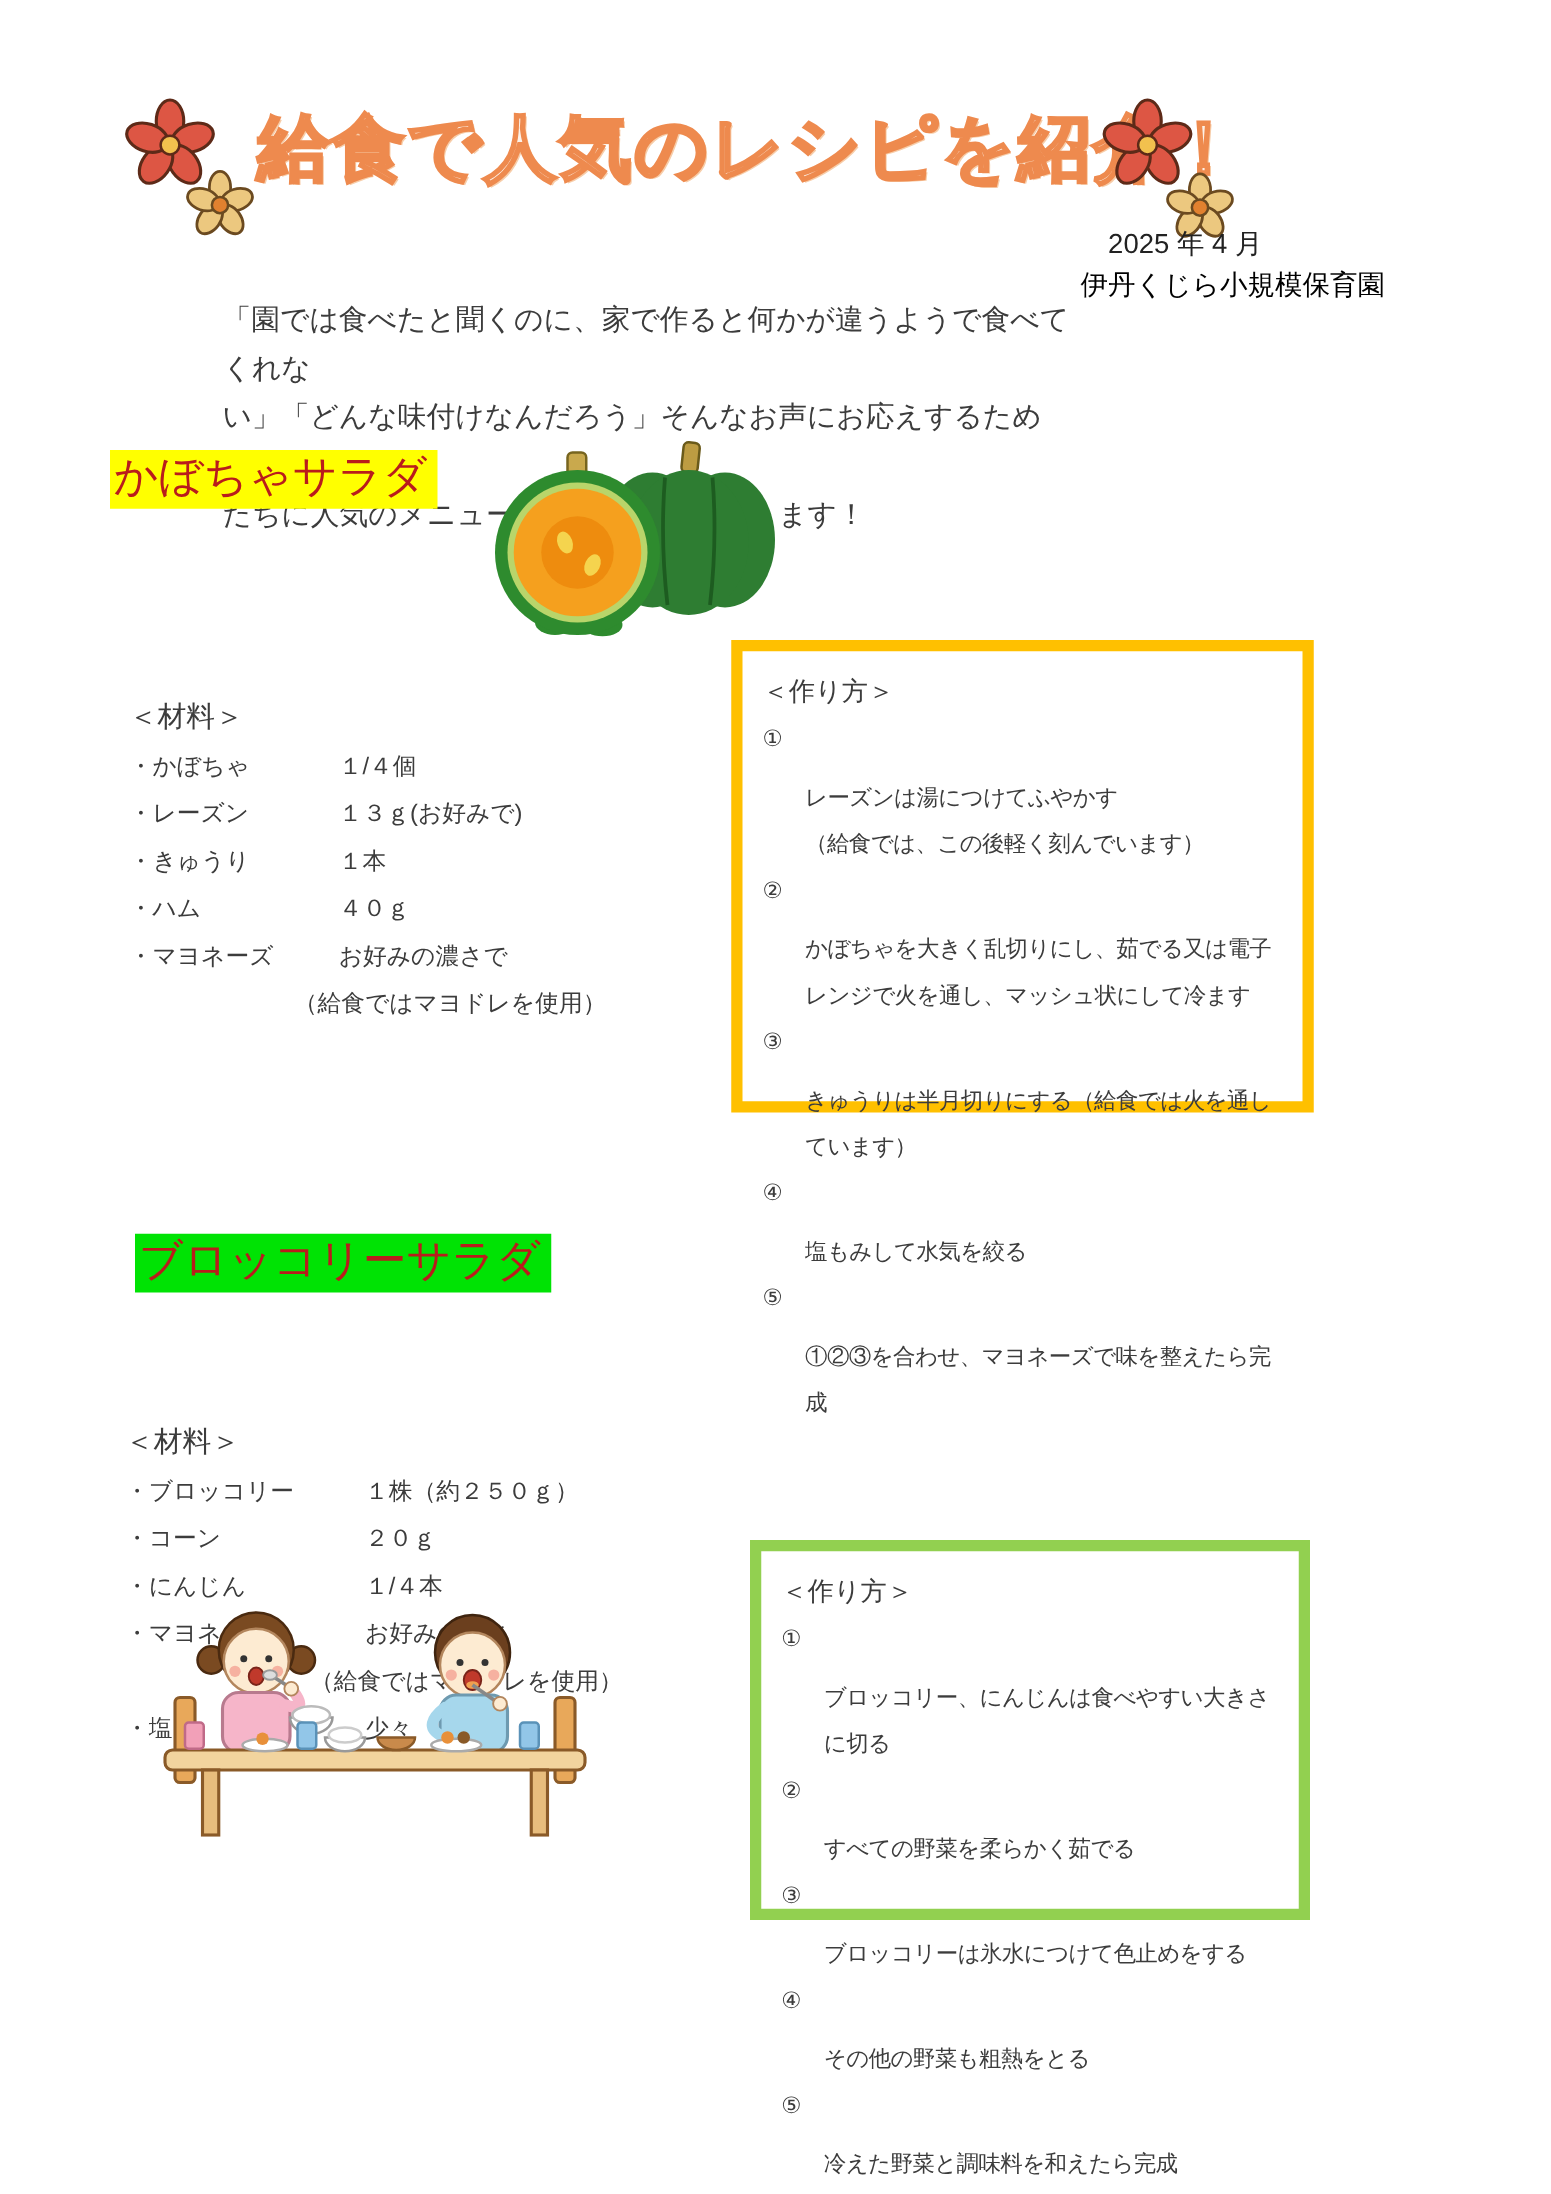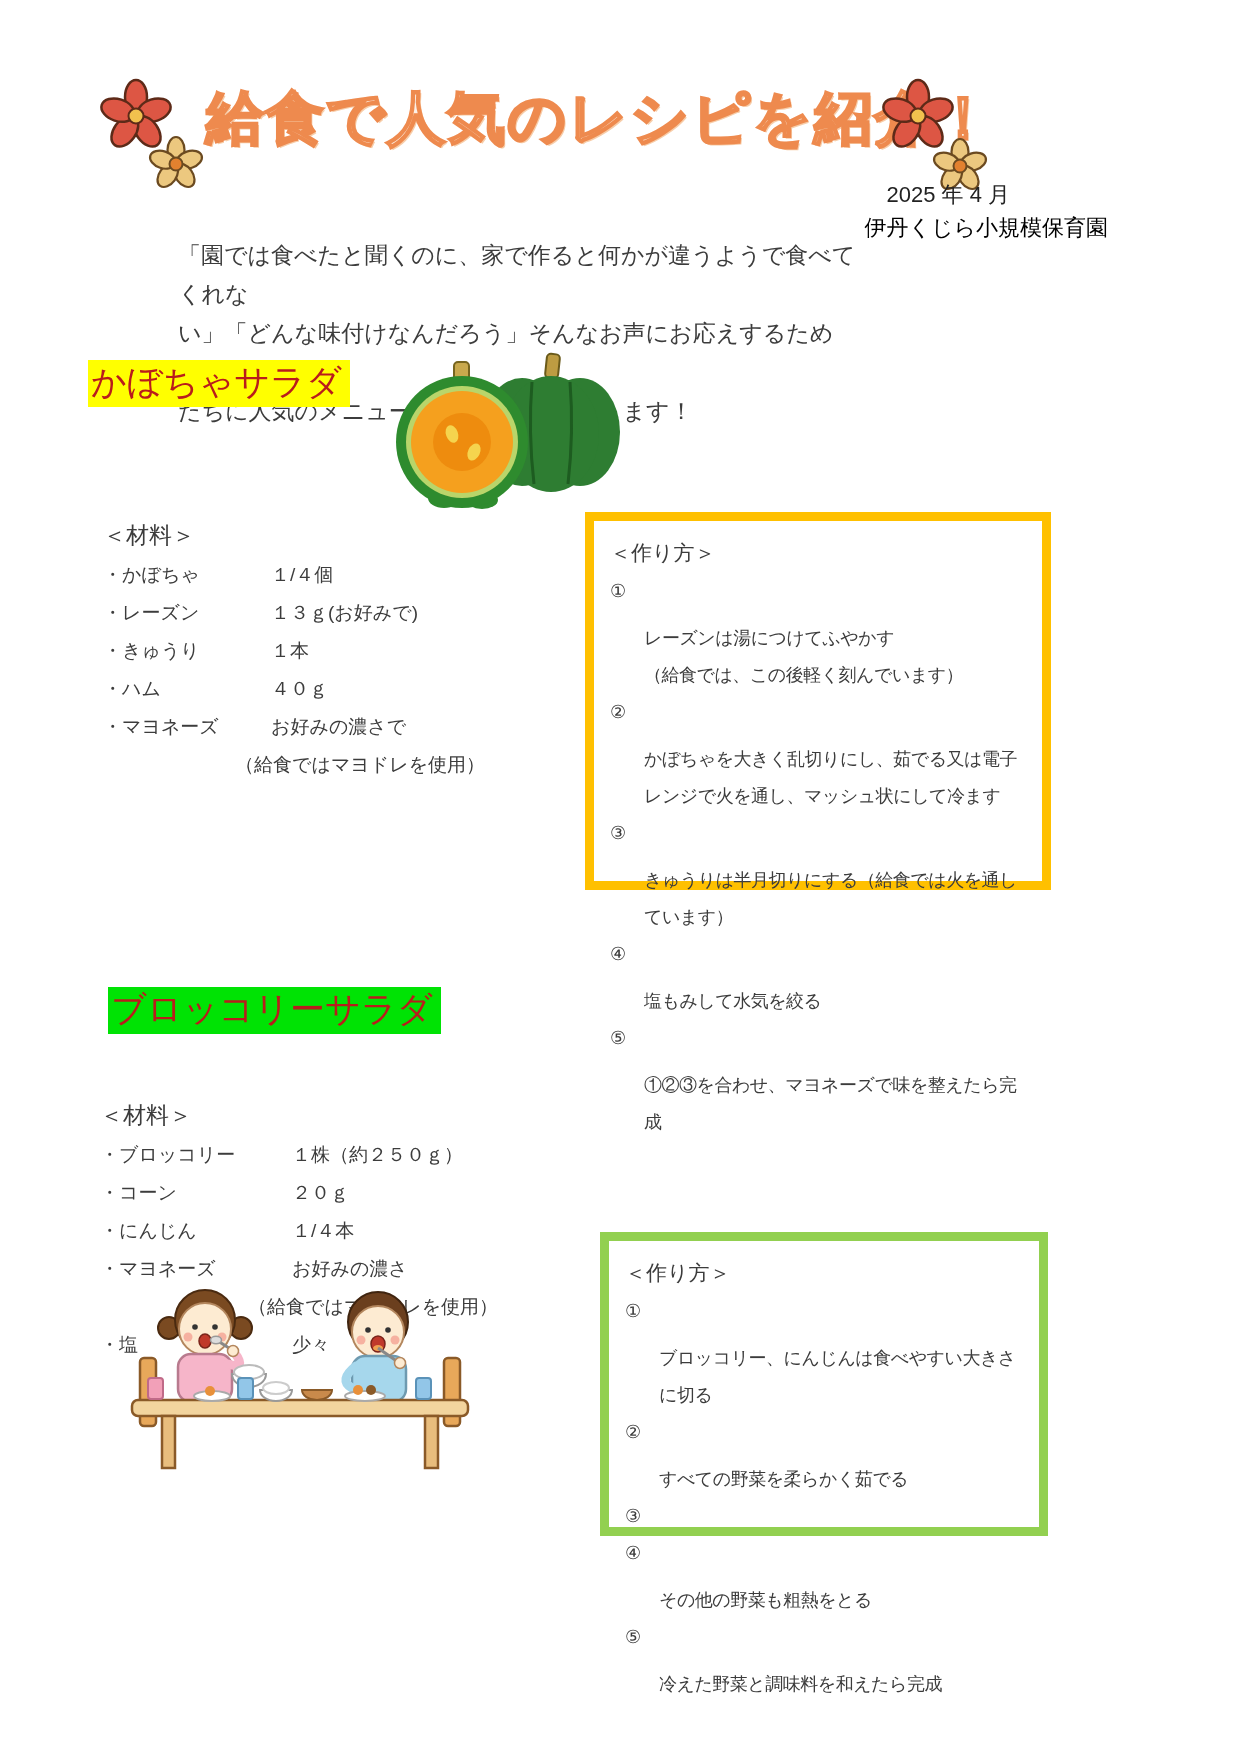--- a/index.html
+++ b/index.html
@@ -33,21 +33,21 @@
   .recipe-heading{
     position:absolute;display:inline-block;font-size:35px;color:#b91c1c;
     padding:2px 8px 5px 3px;line-height:1.15;white-space:nowrap;
   }
   .hl-yellow{background:#ffff00;left:88px;top:360px;}
   .hl-green{background:#00e304;left:108px;top:987px;}
   
   .ing{position:absolute;}
   .ing-1{left:103px;top:514px;}
   .ing-2{left:100px;top:1094px;}
-  .ing-title{font-size:23px;height:42px;display:flex;align-items:center;color:#3c3c3c;}
+  .ing-title{font-size:23px;height:42px;display:flex;align-items:center;color:#3c3c3c;margin-top:38px;}
   .ing-row{display:flex;height:38px;align-items:center;font-size:19px;color:#3c3c3c;}
   .ing-1 .ing-name{width:168px;flex:none;}
   .ing-2 .ing-name{width:192px;flex:none;}
   .ing-1 .cont .ing-name{width:132px;}
   .ing-2 .cont .ing-name{width:148px;}
   .ing-amt{white-space:nowrap;text-align:right;}
   
   .steps-box{
     position:absolute;box-sizing:border-box;background:#ffffff;
   }
@@ -229,20 +229,21 @@
     <div class="step">
       <span class="step-num">①</span>
       <span class="step-text">ブロッコリー、にんじんは食べやすい大きさに切る</span>
     </div>
     <div class="step">
       <span class="step-num">②</span>
       <span class="step-text">すべての野菜を柔らかく茹でる</span>
     </div>
     <div class="step">
       <span class="step-num">③</span>
+      <span class="step-text">ブロッコリーは氷水につけて色止めをする</span>
     </div>
     <div class="step">
       <span class="step-num">④</span>
       <span class="step-text">その他の野菜も粗熱をとる</span>
     </div>
     <div class="step">
       <span class="step-num">⑤</span>
       <span class="step-text">冷えた野菜と調味料を和えたら完成</span>
     </div>
   </div>

